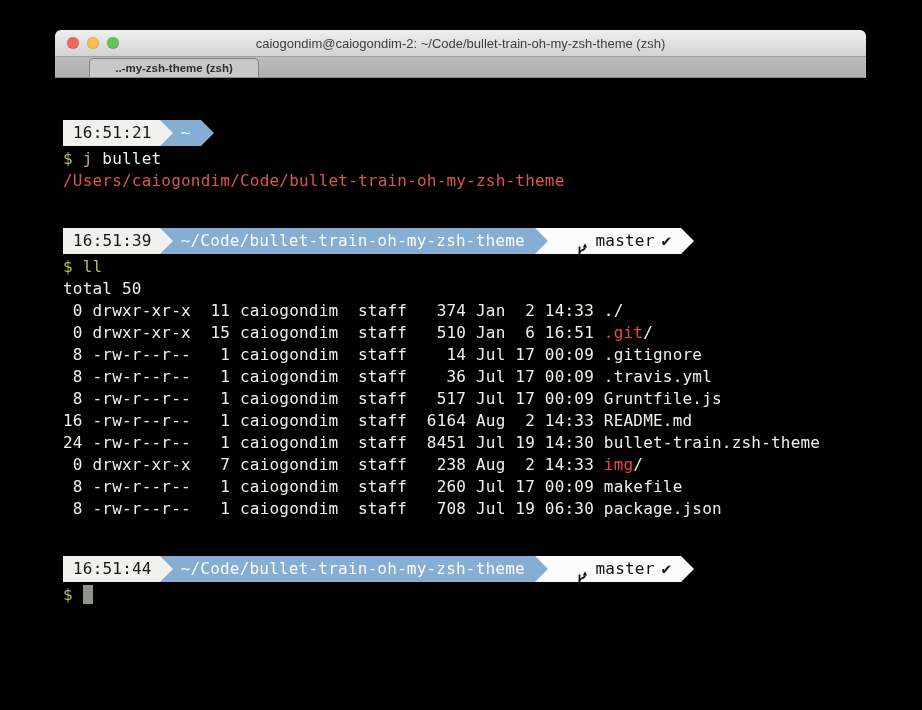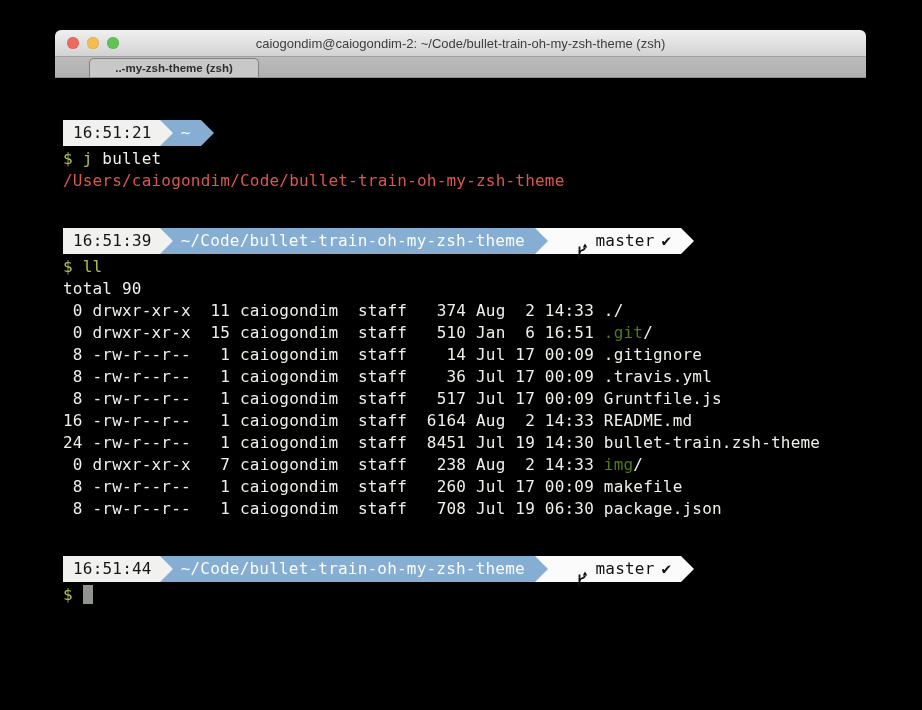--- a/index.html
+++ b/index.html
@@ -84,21 +84,21 @@
   }
   .line {
     height: 22px;
     line-height: 22px;
     white-space: pre;
   }
   .line.blank { height: 14px; }
   .c-fg   { color: #eef0e9; }
   .c-cmd  { color: #b6bd54; }
   .c-red  { color: #d8574f; }
-  .c-dir  { color: #4d7c0f; text-align: right; }
+  .c-dir  { color: #ef4444; text-align: right; }
   
   .prompt {
     display: flex;
     height: 26px;
     margin: 22px 0 2px 0;
     align-items: stretch;
   }
   .seg {
     display: flex;
     align-items: center;
@@ -158,22 +158,22 @@
         <span class="seg seg-git"><span class="branch-icon">
   <svg width="13" height="17" viewBox="0 0 13 17" aria-hidden="true">
     <path d="M3.5 16 L3.5 4.5" stroke="#111111" stroke-width="1.8" fill="none"></path>
     <path d="M3.5 11 C3.5 7.5, 9 9, 9 5.5" stroke="#111111" stroke-width="1.8" fill="none"></path>
     <path d="M9 1.6 L6.7 5.6 L11.3 5.6 Z" fill="#111111"></path>
   </svg>
 </span><span class="branch-name">master</span><span class="clean-check">✔</span></span>
         <span class="arr arr-white-on-black"></span>
       </div>
       <div class="line"><span class="c-cmd">$ ll</span></div>
-      <div class="line"><span class="c-fg">total 90</span></div>
-      <div class="line"><span class="c-fg"> 0 drwxr-xr-x  11 caiogondim  staff   374 Aug  2 14:33 ./</span></div>
+      <div class="line"><span class="c-fg">total 50</span></div>
+      <div class="line"><span class="c-fg"> 0 drwxr-xr-x  11 caiogondim  staff   374 Jan  2 14:33 ./</span></div>
       <div class="line"><span class="c-fg"> 0 drwxr-xr-x  15 caiogondim  staff   510 Jan  6 16:51 </span><span class="c-dir">.git</span><span class="c-fg">/</span></div>
       <div class="line"><span class="c-fg"> 8 -rw-r--r--   1 caiogondim  staff    14 Jul 17 00:09 .gitignore</span></div>
       <div class="line"><span class="c-fg"> 8 -rw-r--r--   1 caiogondim  staff    36 Jul 17 00:09 .travis.yml</span></div>
       <div class="line"><span class="c-fg"> 8 -rw-r--r--   1 caiogondim  staff   517 Jul 17 00:09 Gruntfile.js</span></div>
       <div class="line"><span class="c-fg">16 -rw-r--r--   1 caiogondim  staff  6164 Aug  2 14:33 README.md</span></div>
       <div class="line"><span class="c-fg">24 -rw-r--r--   1 caiogondim  staff  8451 Jul 19 14:30 bullet-train.zsh-theme</span></div>
       <div class="line"><span class="c-fg"> 0 drwxr-xr-x   7 caiogondim  staff   238 Aug  2 14:33 </span><span class="c-dir">img</span><span class="c-fg">/</span></div>
       <div class="line"><span class="c-fg"> 8 -rw-r--r--   1 caiogondim  staff   260 Jul 17 00:09 makefile</span></div>
       <div class="line"><span class="c-fg"> 8 -rw-r--r--   1 caiogondim  staff   708 Jul 19 06:30 package.json</span></div>
       <div class="line blank"></div>

